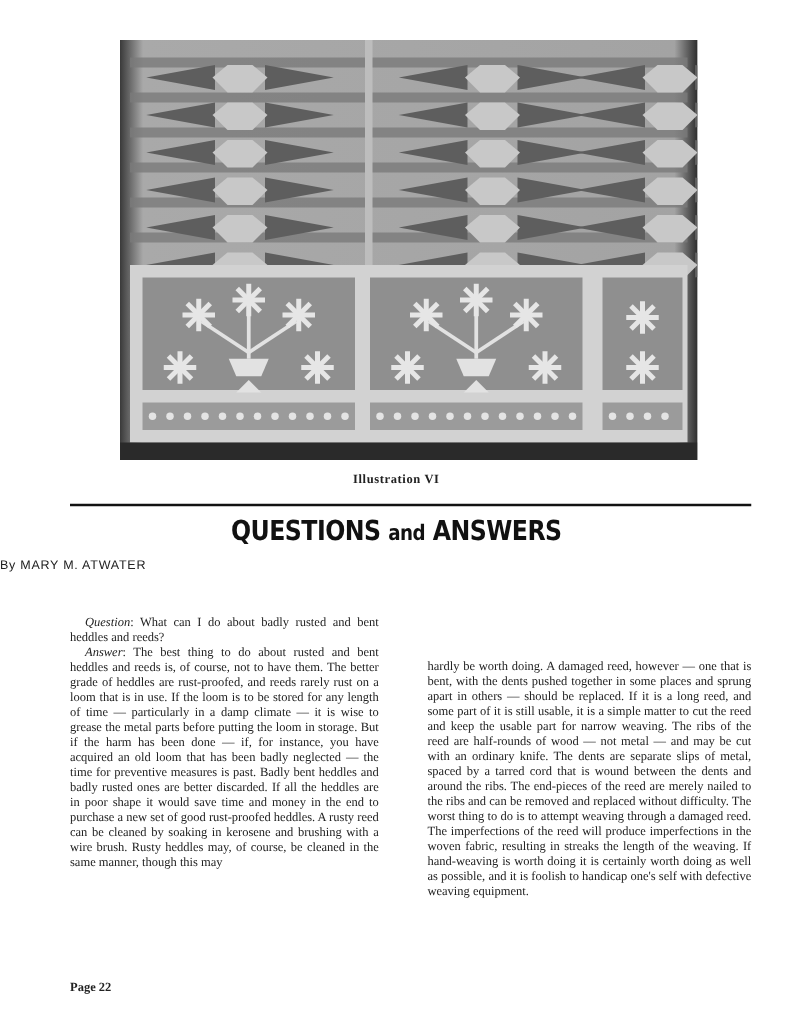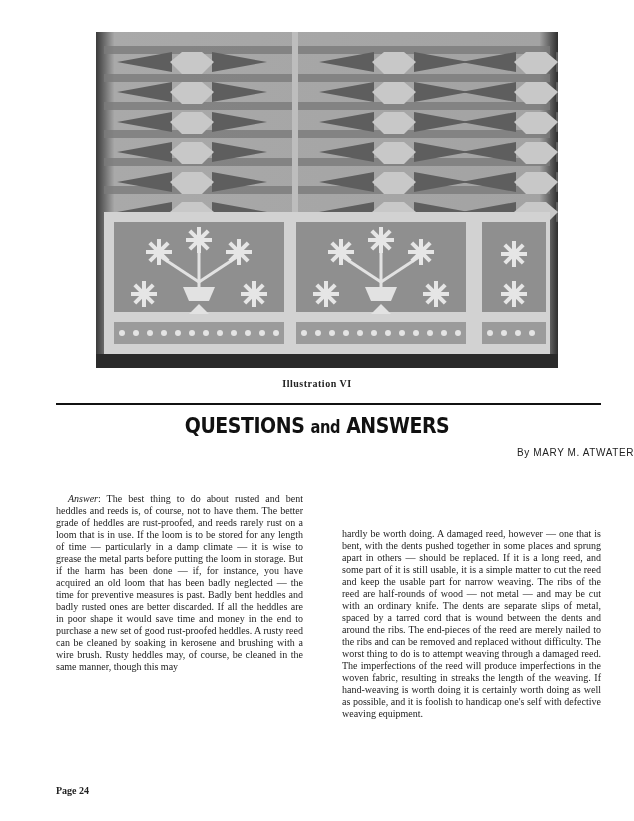--- a/index.html
+++ b/index.html
@@ -19,21 +19,21 @@
   .divider {
     position: absolute; left: 56px; top: 403px; width: 545px; height: 2px; background: #111;
   }
   .title {
     position: absolute; top: 413px; left: 0; width: 634px; text-align: center;
     font-family: "DejaVu Sans", "Liberation Sans", sans-serif; font-weight: bold;
     font-size: 22px; letter-spacing: -0.5px; color: #111; transform: scaleX(0.86);
   }
   .title .small { font-size: 17px; }
   .byline {
-    position: absolute; top: 447px; left: 0; width: 634px; text-align: right;
+    position: absolute; top: 447px; left: 0; width: 634px; text-align: left;
     font-family: "Liberation Sans", "DejaVu Sans", sans-serif; font-size: 10px; letter-spacing: 0.6px; color: #222;
   }
   .col {
     position: absolute; top: 493px; width: 247px; font-size: 10px; line-height: 12px;
     text-align: justify; color: #222;
   }
   .col.left { left: 56px; }
   .col.right { left: 342px; width: 259px; }
   .col p { margin: 0; text-indent: 12px; }
   .col p.noindent { text-indent: 0; margin-top: 35px; }
@@ -272,20 +272,21 @@
 
 <div class="title">
   <span>QUESTIONS</span>
   <span class="small">and</span>
   <span>ANSWERS</span>
 </div>
 
 <div class="byline">By MARY M. ATWATER</div>
 
 <div class="col left">
+  <p><em>Question</em><span>:  What can I do about badly rusted and bent heddles and reeds?</span></p>
   <p><em>Answer</em><span>:  The best thing to do about rusted and bent heddles and reeds is, of course, not to have them. The better grade of heddles are rust-proofed, and reeds rarely rust on a loom that is in use. If the loom is to be stored for any length of time — particularly in a damp climate — it is wise to grease the metal parts before putting the loom in storage. But if the harm has been done — if, for instance, you have acquired an old loom that has been badly neglected — the time for preventive measures is past. Badly bent heddles and badly rusted ones are better discarded. If all the heddles are in poor shape it would save time and money in the end to purchase a new set of good rust-proofed heddles. A rusty reed can be cleaned by soaking in kerosene and brushing with a wire brush. Rusty heddles may, of course, be cleaned in the same manner, though this may</span></p>
 </div>
 
 <div class="col right">
   <p class="noindent">hardly be worth doing. A damaged reed, however — one that is bent, with the dents pushed together in some places and sprung apart in others — should be replaced. If it is a long reed, and some part of it is still usable, it is a simple matter to cut the reed and keep the usable part for narrow weaving. The ribs of the reed are half-rounds of wood — not metal — and may be cut with an ordinary knife. The dents are separate slips of metal, spaced by a tarred cord that is wound between the dents and around the ribs. The end-pieces of the reed are merely nailed to the ribs and can be removed and replaced without difficulty. The worst thing to do is to attempt weaving through a damaged reed. The imperfections of the reed will produce imperfections in the woven fabric, resulting in streaks the length of the weaving. If hand-weaving is worth doing it is certainly worth doing as well as possible, and it is foolish to handicap one's self with defective weaving equipment.</p>
 </div>
 
-<div class="footer">Page  24</div>
+<div class="footer">Page  22</div>
 
 </body></html>

